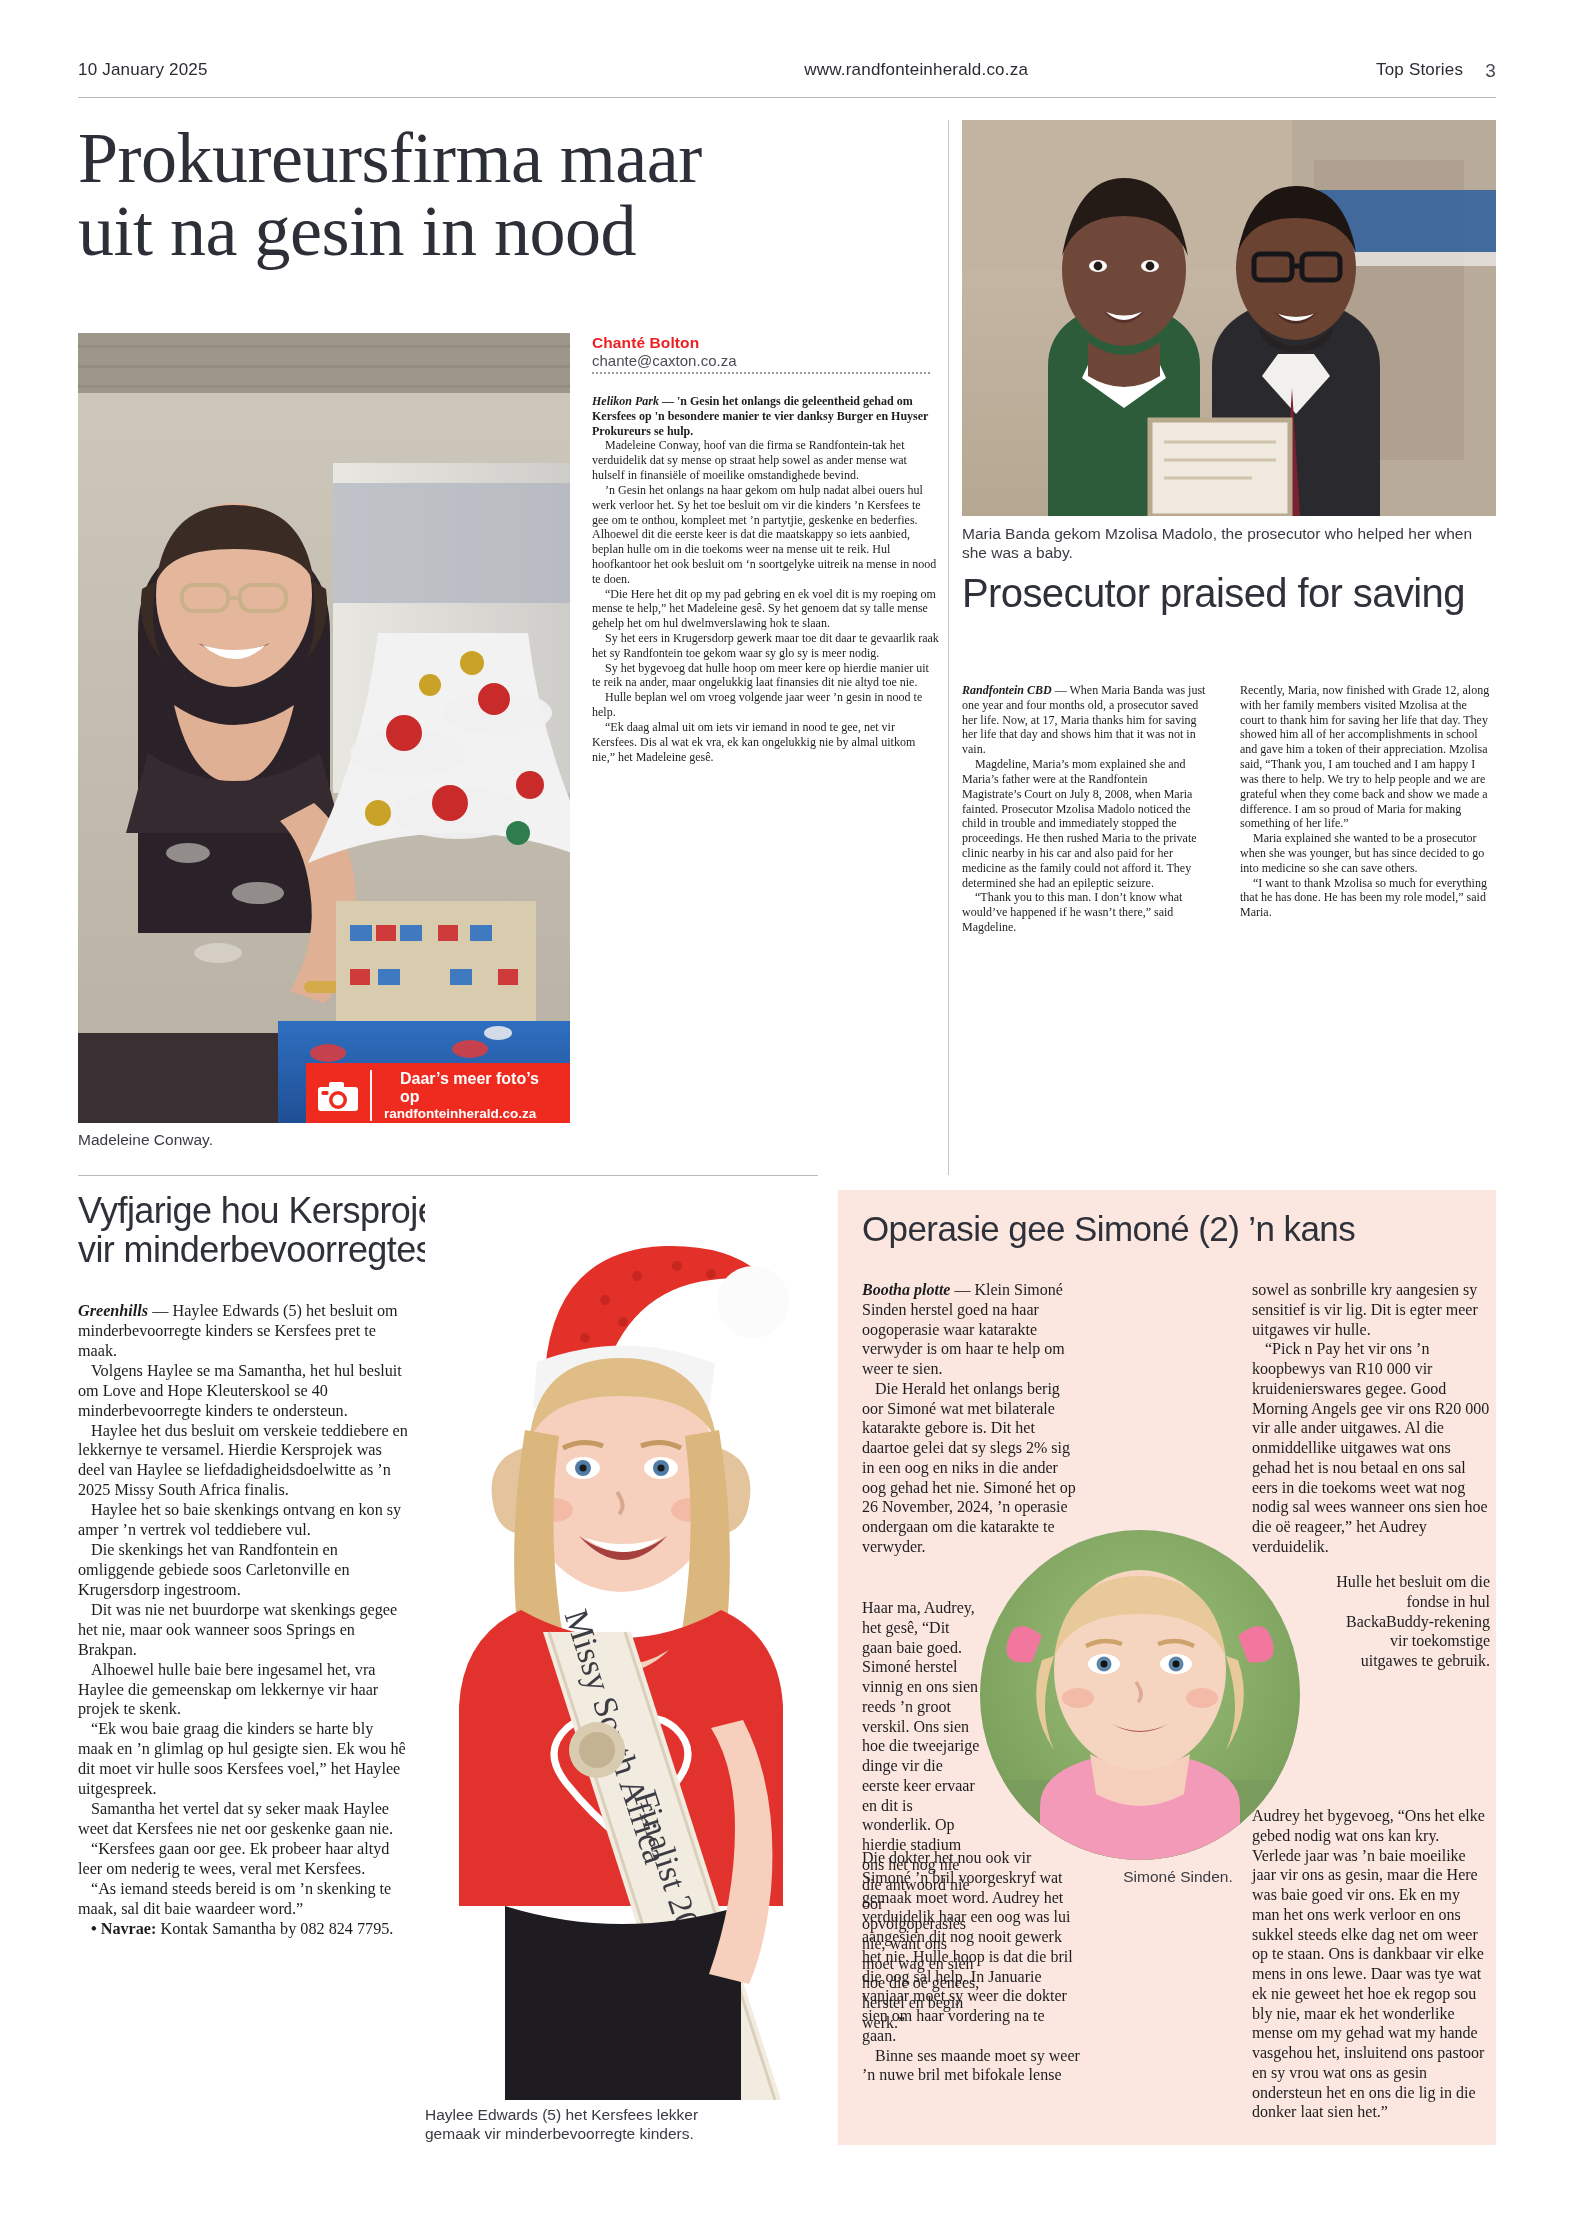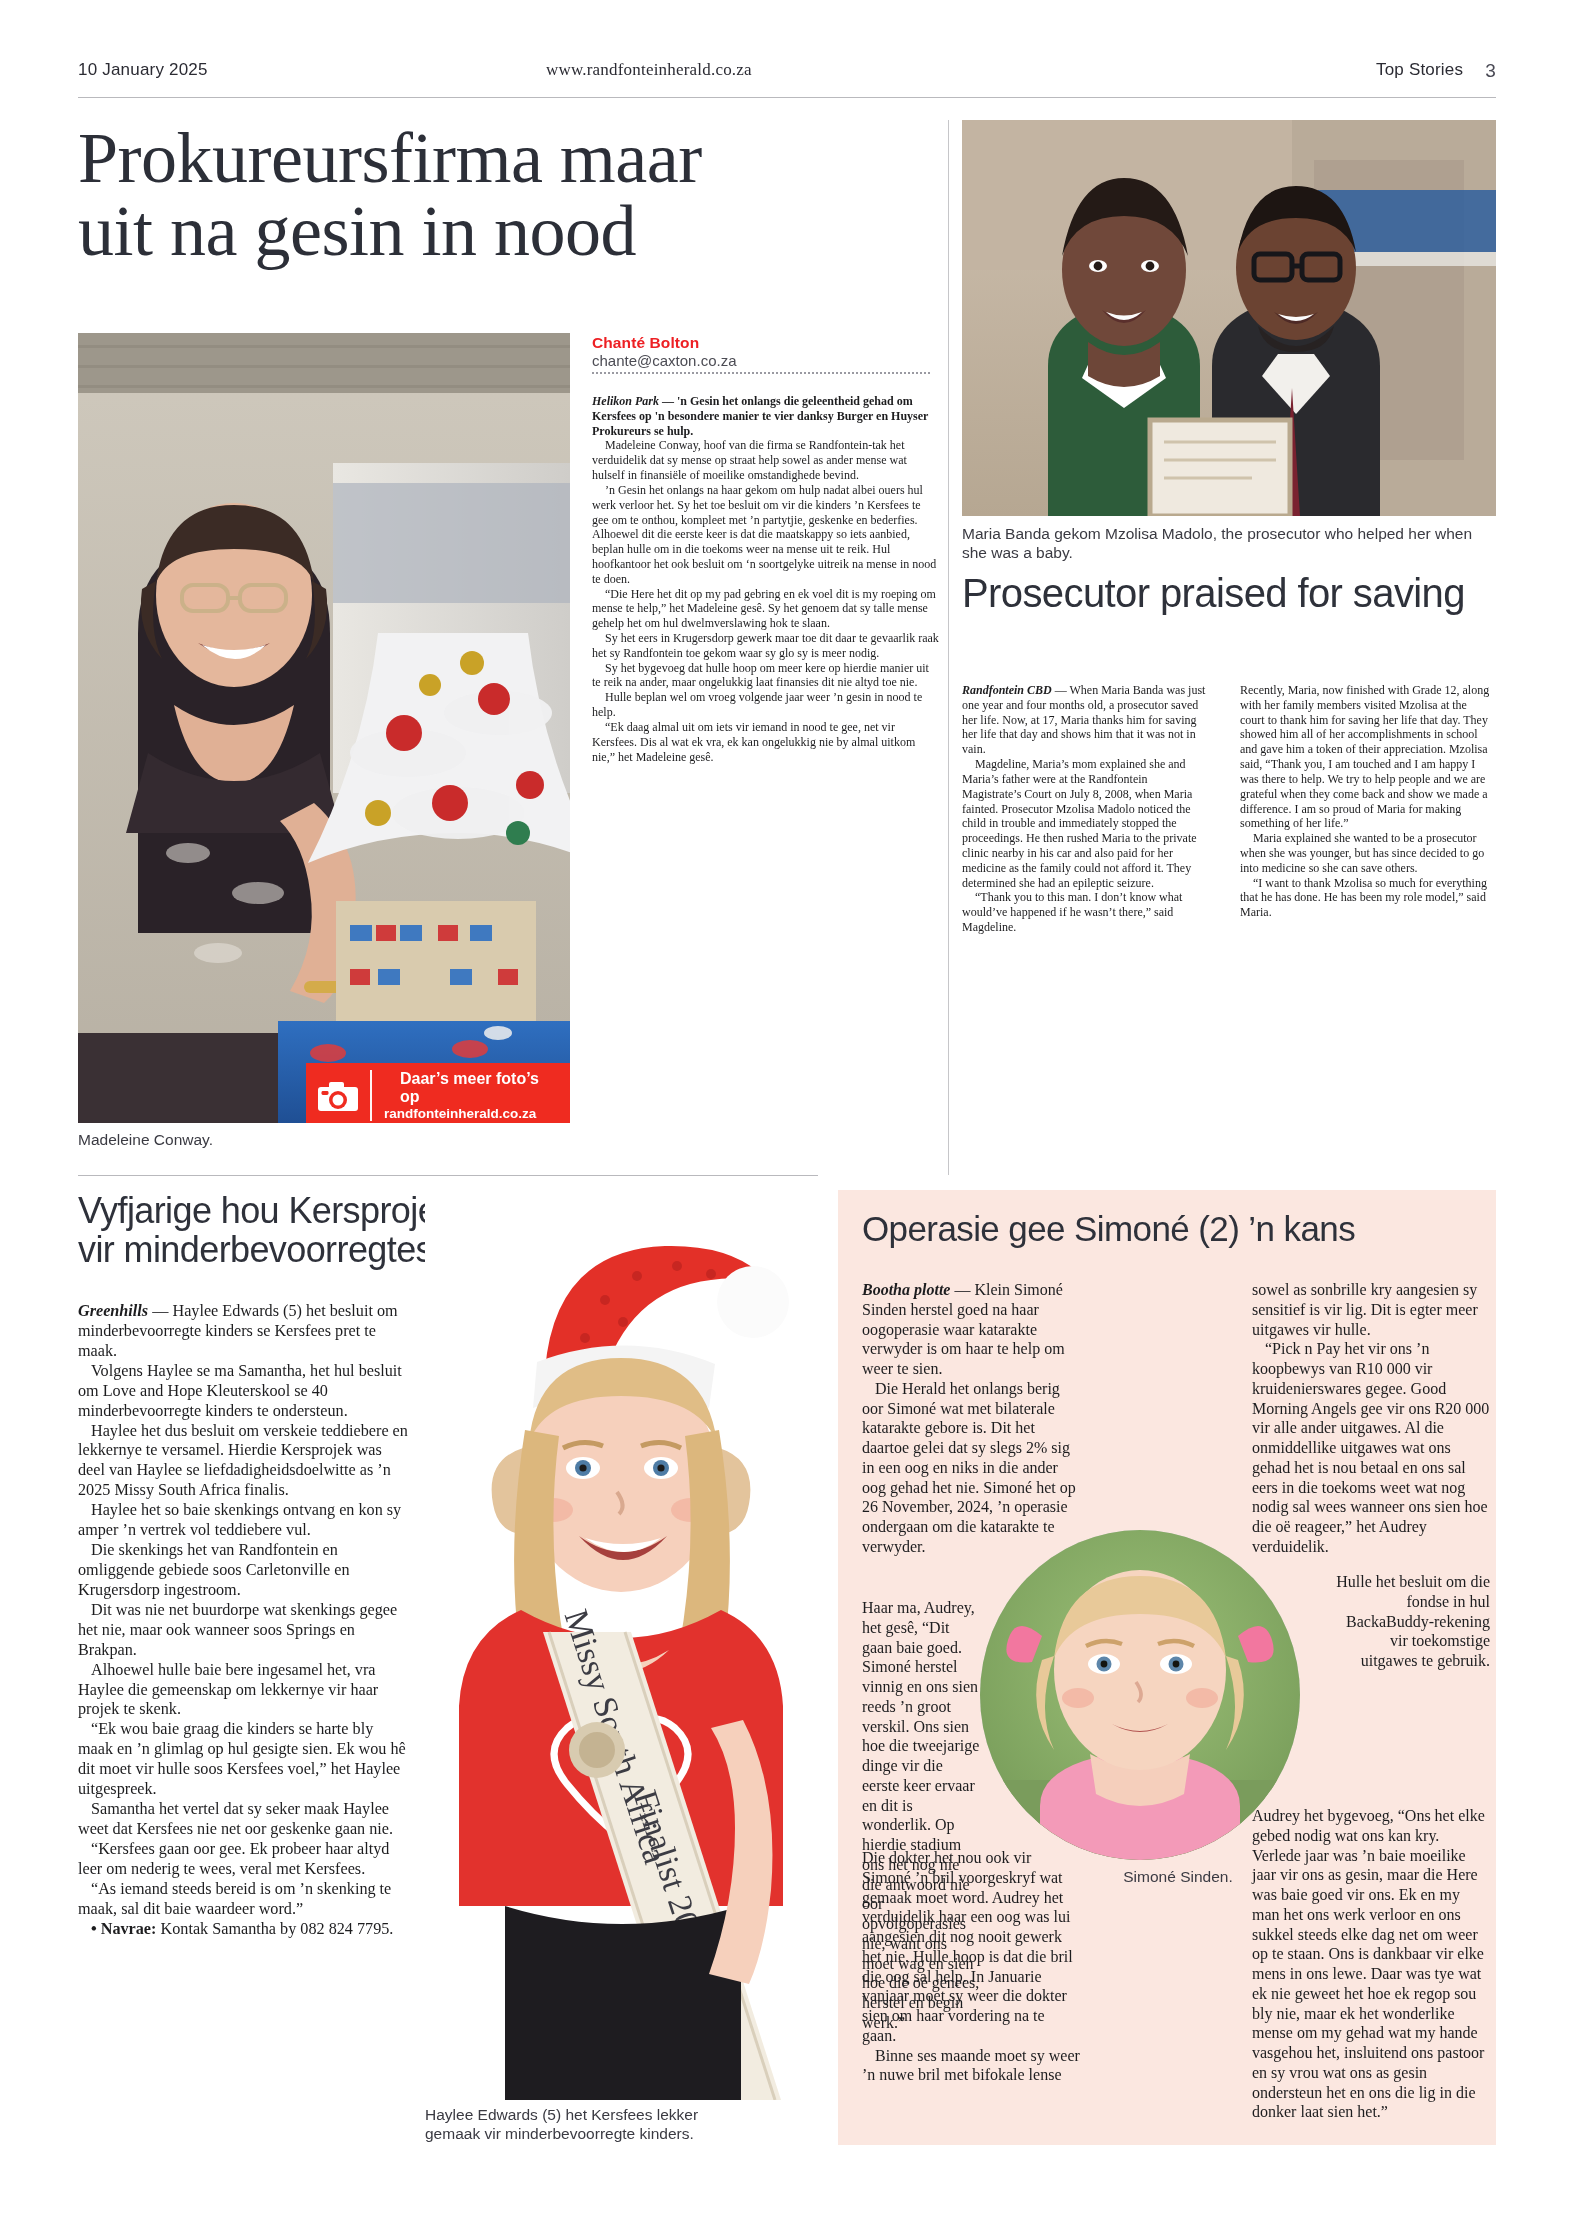--- a/index.html
+++ b/index.html
@@ -14,21 +14,21 @@
   }
 
   
   .page-header{
     position:absolute; left:78px; top:60px; width:1418px; height:34px;
     display:flex; align-items:flex-start; justify-content:space-between;
     font-family:"Liberation Sans", sans-serif;
     font-size:17px; color:#2b2b33; letter-spacing:.2px;
   }
   .hdr-left{ width:33%; }
-  .hdr-mid{ width:34%; text-align:left;font-family:Liberation Serif, serif; }
+  .hdr-mid{ width:34%; text-align:right; }
   .hdr-right{ width:33%; text-align:right; display:flex; justify-content:flex-end; gap:22px;}
   .hdr-pageno{ font-size:19px; color:#4a4a55; }
 
   .rule-top{
     position:absolute; left:78px; top:97px; width:1418px; height:1px; background:#b9b9bd;
   }
 
   
   .vrule{ position:absolute; width:1px; background:#c6c6c9; }
   .hrule{ position:absolute; height:1px; background:#b9b9bd; }

